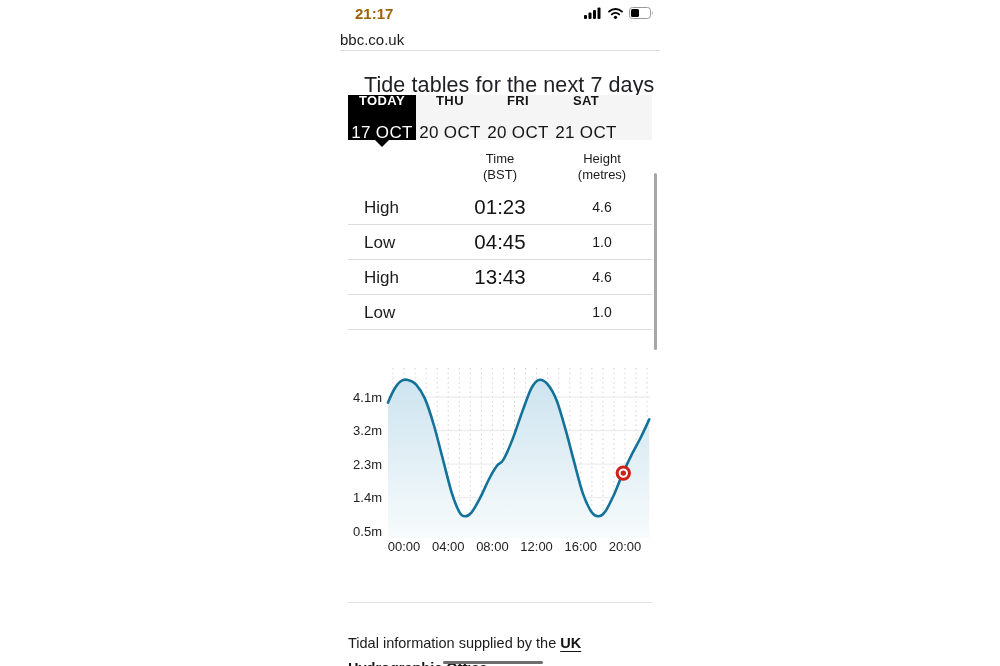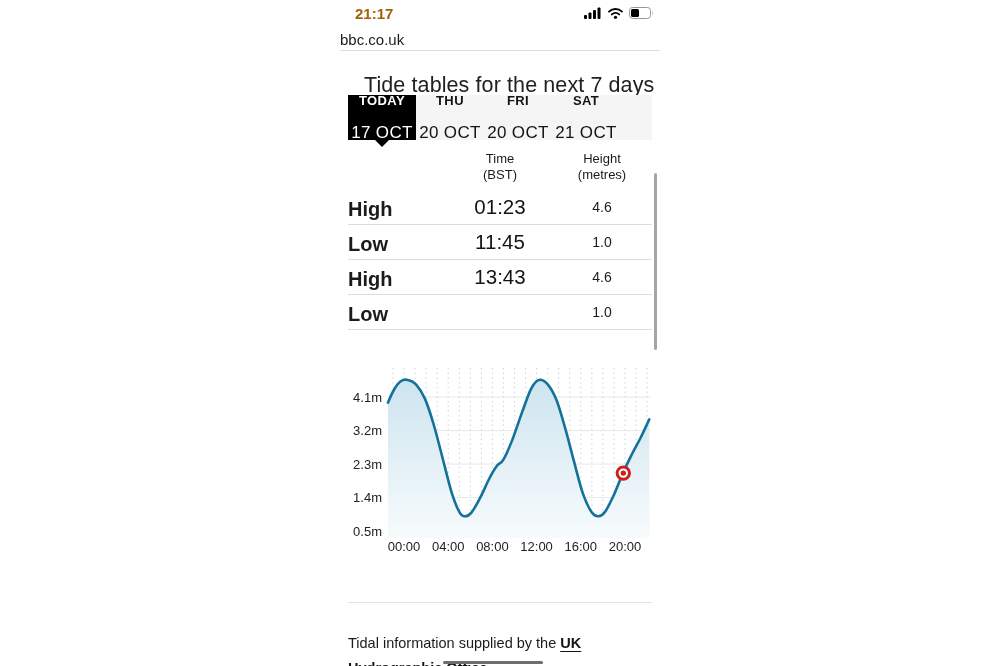--- a/index.html
+++ b/index.html
@@ -34,21 +34,21 @@
                border-left:7px solid transparent;border-right:7px solid transparent;
                border-top:7px solid #000;}
 
   
   .col-head{position:absolute;width:100px;text-align:center;font-size:13px;
             line-height:16px;color:#1b1b1b;top:151px;}
   .col-head.time{left:110px;}
   .col-head.height{left:212px;}
   .tide-rows{position:absolute;left:8px;top:190px;width:304px;}
   .tide-row{position:relative;height:34px;border-bottom:1px solid #dcdcdc;}
-  .tide-row .type{position:absolute;left:0;top:8px;font-size:20px;font-weight:bold;}
+  .tide-row .type{position:absolute;left:16px;top:8px;font-size:17px;}
   .tide-row .time{position:absolute;left:94px;width:116px;top:5px;text-align:center;
                   font-size:20.5px;color:#141414;}
   .tide-row .height{position:absolute;left:196px;width:116px;top:9px;text-align:center;
                     font-size:14px;}
   .scrollbar{position:absolute;left:314px;top:173px;width:3px;height:177px;
              background:#a6a6a6;border-radius:2px;cursor:pointer;}
 
   
   .tide-chart{position:absolute;left:0;top:358px;width:320px;height:200px;}
 
@@ -125,21 +125,21 @@
   </div>
 
   <div class="tide-rows">
     <div class="tide-row">
       <span class="type">High</span>
       <span class="time">01:23</span>
       <span class="height">4.6</span>
     </div>
     <div class="tide-row">
       <span class="type">Low</span>
-      <span class="time">11:45</span>
+      <span class="time">04:45</span>
       <span class="height">1.0</span>
     </div>
     <div class="tide-row">
       <span class="type">High</span>
       <span class="time">13:43</span>
       <span class="height">4.6</span>
     </div>
     <div class="tide-row">
       <span class="type">Low</span>
       <span class="height">1.0</span>

